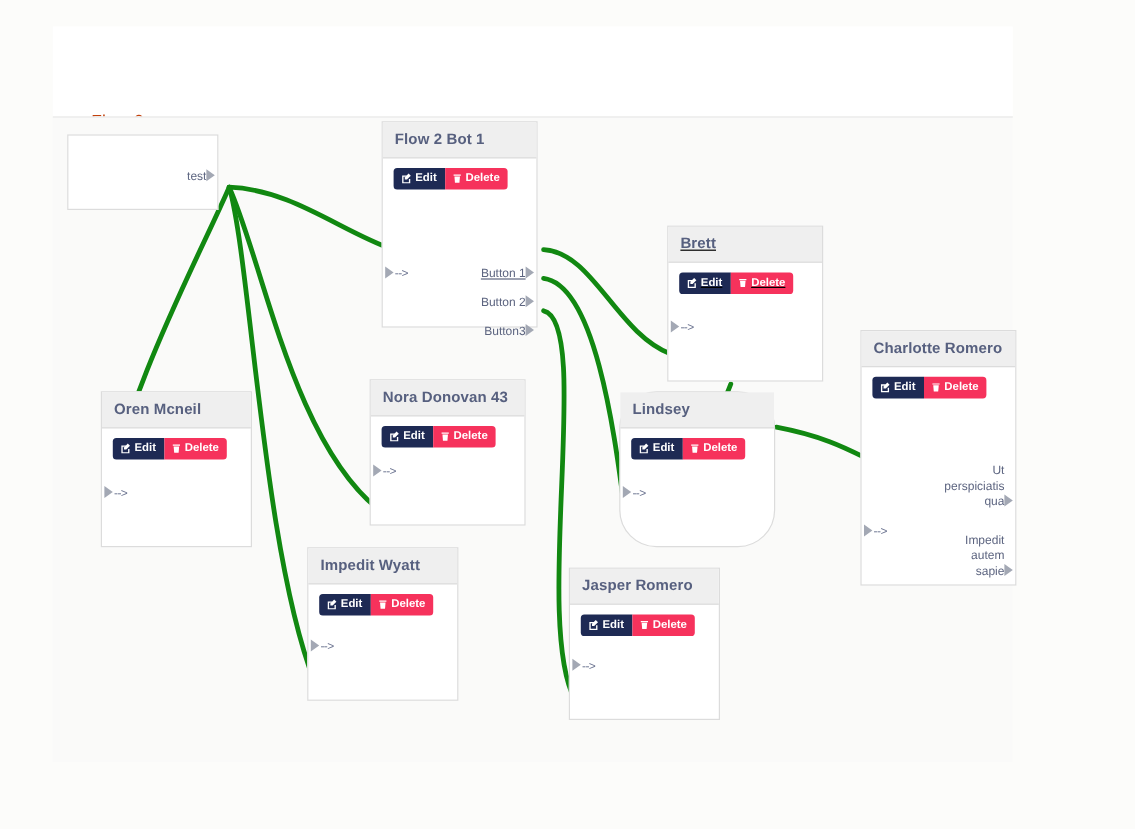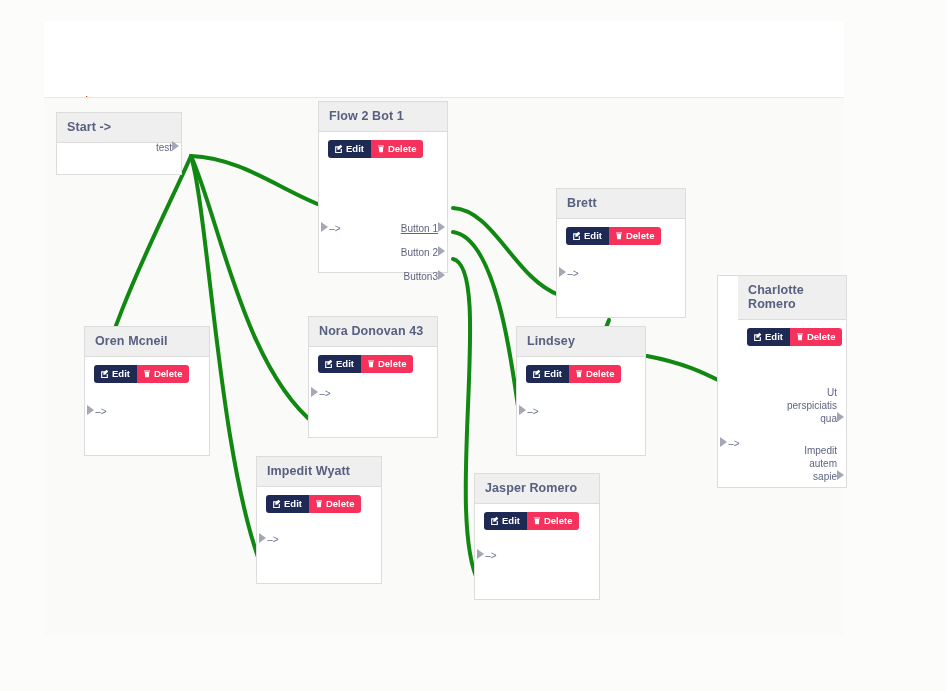--- a/index.html
+++ b/index.html
@@ -120,21 +120,20 @@
         <path d="M409,161 C450,170 400,420 435,485"></path>
 
         <path d="M565,222 C555,250 520,300 480,338"></path>
 
         <path d="M603,258 C640,265 660,275 676,283"></path>
       </g>
     </svg>
 
     <div id="nodes">
         <div class="node plain" style="left: 12px; top: 14px; width: 126px; height: 63px;">
-          <div class="node-head">Start -&gt;</div>
           <div class="node-body"></div>
           <div class="port out port-txt-right" style="top: 28px;"><span>test</span><span class="pmark right" style="top:0px"></span></div>
         </div>
         <div class="node" style="left: 274px; top: 3px; width: 130px; height: 172px;">
           <div class="node-head">Flow 2 Bot 1</div>
           <div class="node-body">
             <div class="btn-row">
               <button class="btn btn-edit">
                 <span>
                   <svg width="9" height="9" viewBox="0 0 16 16" aria-hidden="true">
@@ -153,21 +152,21 @@
                 </span>
                 <span>Delete</span>
               </button>
             </div>
           </div>
           <div class="port in" style="top: 120px;"><span class="arrow-txt">--&gt;</span><span class="pmark left"></span></div>
           <div class="port out port-txt-right" style="top: 120px; text-decoration: underline;"><span>Button 1</span><span class="pmark right" style="top:0px"></span></div>
           <div class="port out port-txt-right" style="top: 144px;"><span>Button 2</span><span class="pmark right" style="top:0px"></span></div>
           <div class="port out port-txt-right" style="top: 168px;"><span>Button3</span><span class="pmark right" style="top:0px"></span></div>
         </div>
-        <div class="node" style="left: 512px; top: 90px; width: 130px; height: 130px;">
+        <div class="node" style="left: 512px; top: 90px; width: 130px; height: 130px; text-decoration: underline;">
           <div class="node-head">Brett</div>
           <div class="node-body">
             <div class="btn-row">
               <button class="btn btn-edit">
                 <span>
                   <svg width="9" height="9" viewBox="0 0 16 16" aria-hidden="true">
                     <path fill="#ffffff" d="M2 4h7v2H4v8h8V9h2v7H2z"></path>
                     <path fill="#ffffff" d="M11.5 1.2l3.3 3.3-5.6 5.6-3.3-0.0 0-3.3z"></path>
                   </svg>
                 </span>
@@ -179,21 +178,21 @@
                     <path fill="#ffffff" d="M2 2h12v2H2z"></path>
                     <path fill="#ffffff" d="M3.4 5h9.2l-0.9 10.5H4.3z"></path>
                   </svg>
                 </span>
                 <span>Delete</span>
               </button>
             </div>
           </div>
           <div class="port in" style="top: 78px;"><span class="arrow-txt">--&gt;</span><span class="pmark left"></span></div>
         </div>
-        <div class="node" style="left: 673px; top: 177px; width: 130px; height: 213px; padding-left: 20px;">
+        <div class="node" style="left: 673px; top: 177px; width: 130px; height: 213px;">
           <div class="node-head">Charlotte Romero</div>
           <div class="node-body">
             <div class="btn-row">
               <button class="btn btn-edit">
                 <span>
                   <svg width="9" height="9" viewBox="0 0 16 16" aria-hidden="true">
                     <path fill="#ffffff" d="M2 4h7v2H4v8h8V9h2v7H2z"></path>
                     <path fill="#ffffff" d="M11.5 1.2l3.3 3.3-5.6 5.6-3.3-0.0 0-3.3z"></path>
                   </svg>
                 </span>
@@ -263,21 +262,21 @@
                     <path fill="#ffffff" d="M2 2h12v2H2z"></path>
                     <path fill="#ffffff" d="M3.4 5h9.2l-0.9 10.5H4.3z"></path>
                   </svg>
                 </span>
                 <span>Delete</span>
               </button>
             </div>
           </div>
           <div class="port in" style="top: 70px;"><span class="arrow-txt">--&gt;</span><span class="pmark left"></span></div>
         </div>
-        <div class="node" style="left: 472px; top: 228px; width: 130px; height: 130px;">
+        <div class="node" style="left: 472px; top: 228px; width: 130px; height: 130px; border-radius: 31px;">
           <div class="node-head">Lindsey</div>
           <div class="node-body">
             <div class="btn-row">
               <button class="btn btn-edit">
                 <span>
                   <svg width="9" height="9" viewBox="0 0 16 16" aria-hidden="true">
                     <path fill="#ffffff" d="M2 4h7v2H4v8h8V9h2v7H2z"></path>
                     <path fill="#ffffff" d="M11.5 1.2l3.3 3.3-5.6 5.6-3.3-0.0 0-3.3z"></path>
                   </svg>
                 </span>

